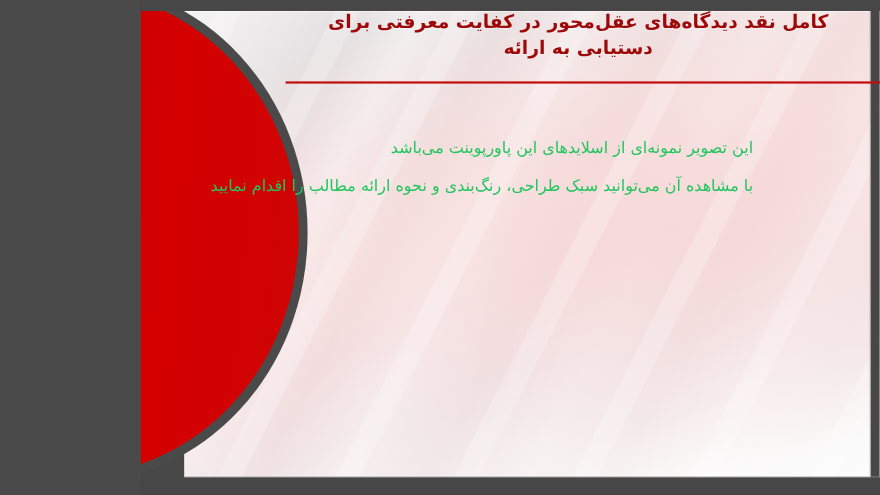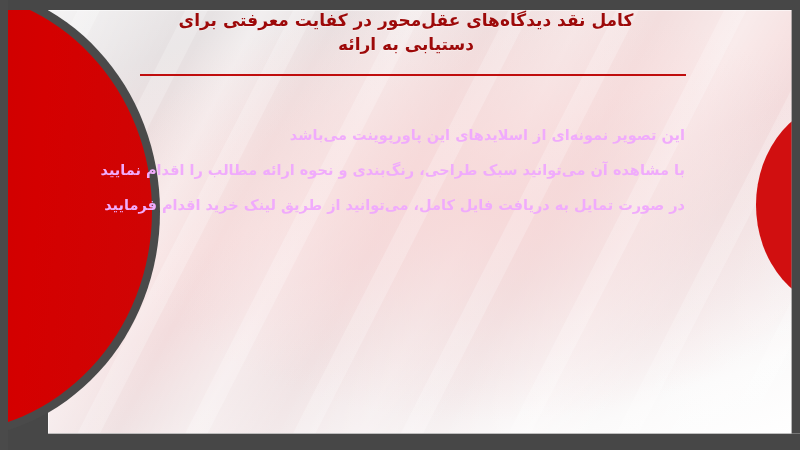--- a/index.html
+++ b/index.html
@@ -3,21 +3,21 @@
 <meta charset="utf-8">
 <style>
   html,body{margin:0;padding:0;}
   body{
     width:800px;height:450px;overflow:hidden;
     background:#4a4a4a;
     font-family:"DejaVu Sans","Liberation Sans",sans-serif;
   }
   #slide{
     position:relative;
-    width:792px;height:450px;
+    width:672px;height:450px;
     background:#474747;
     overflow:hidden;
   }
 
   
   .panel{
     position:absolute;
     left:40px;top:10px;
     width:752px;height:424px;
     background:
@@ -119,24 +119,24 @@
     background:#c00d0d;
   }
 
   
   .body-text{
     position:absolute;
     right:115px;top:118px;
     width:600px;
     direction:rtl;
     text-align:right;
-    color:#f0abfc;
+    color:#22c55e;
     font-size:14.5px;
     line-height:2.42;
-    font-weight:700;
+    font-weight:400;
   }
   .body-line{display:block;white-space:nowrap;}
 </style>
 </head>
 <body>
 
 <div id="slide">
 
   <div class="panel"></div>
   <div class="panel-glow"></div>
@@ -155,16 +155,15 @@
 
   <div class="title">
     <span class="title-line">کامل نقد دیدگاه‌های عقل‌محور در کفایت معرفتی برای</span>
     <span class="title-line">دستیابی به ارائه</span>
   </div>
   <div class="title-rule"></div>
 
   <div class="body-text">
     <span class="body-line">این تصویر نمونه‌ای از اسلایدهای این پاورپوینت می‌باشد</span>
     <span class="body-line">با مشاهده آن می‌توانید سبک طراحی، رنگ‌بندی و نحوه ارائه مطالب را اقدام نمایید</span>
-    <span class="body-line">در صورت تمایل به دریافت فایل کامل، می‌توانید از طریق لینک خرید اقدام فرمایید</span>
   </div>
 
 </div>
 
 </body></html>

